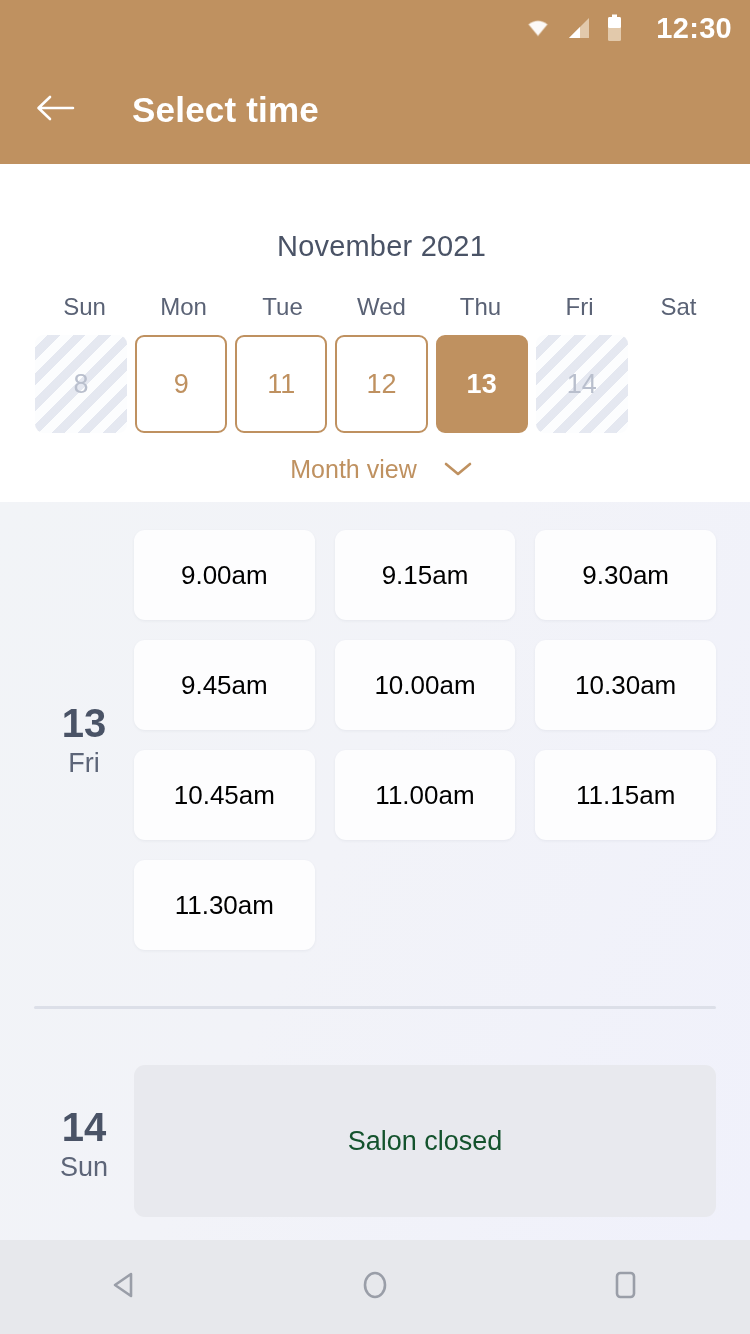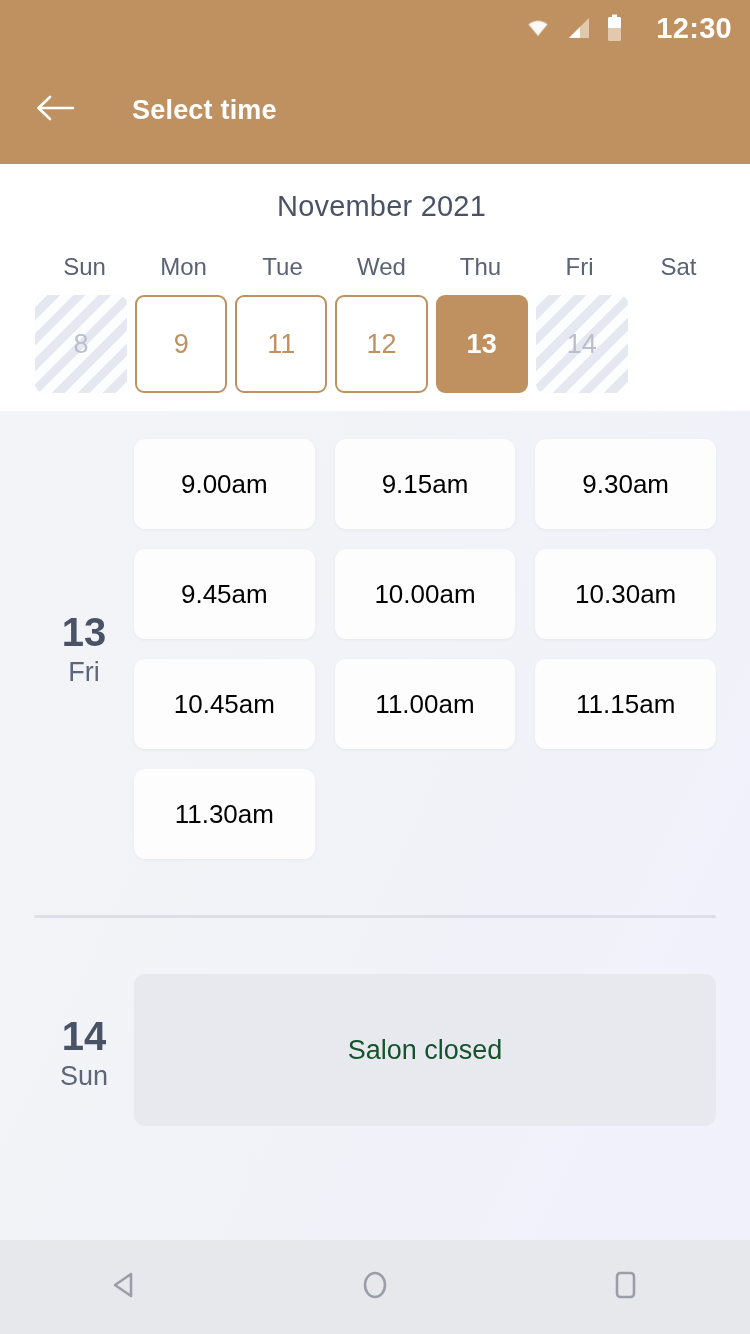--- a/index.html
+++ b/index.html
@@ -28,26 +28,26 @@
   
   .appbar{
     height:108px; background:#bf9160; flex:0 0 auto;
     display:flex; align-items:center; padding-left:30px; gap:52px;
   }
   .back-btn{
     width:50px; height:50px; display:flex; align-items:center;
     justify-content:center; cursor:pointer;
   }
   .appbar-title{
-    color:#ffffff; font-size:27px; font-weight:bold; letter-spacing:0.2px;
+    color:#ffffff; font-size:35px; font-weight:bold; letter-spacing:0.2px;
   }
 
   
   .calendar{
-    background:#ffffff; flex:0 0 auto; padding:26px 0 18px 13px;
+    background:#ffffff; flex:0 0 auto; padding:26px 0 18px 13px;margin-top:40px;
   }
   .cal-month{
     text-align:center; color:#4a5366; font-size:29px;
     letter-spacing:0.2px; margin-bottom:30px;
   }
   .cal-weekdays{
     display:grid; grid-template-columns:repeat(7,1fr);
     padding:0 22px; margin-bottom:14px;
   }
   .cal-weekdays div{
@@ -187,20 +187,28 @@
 
     <div class="cal-days">
       <div class="day off">8</div>
       <div class="day avail">9</div>
       <div class="day avail">11</div>
       <div class="day avail">12</div>
       <div class="day sel">13</div>
       <div class="day off">14</div>
     </div>
 
+    <div class="monthview">
+      <span>Month view</span>
+      <span>
+        <svg width="30" height="18" viewBox="0 0 30 18">
+          <path d="M3 4 L15 14 L27 4" fill="none" stroke="#bf9160" stroke-width="2.6" stroke-linecap="round" stroke-linejoin="round"></path>
+        </svg>
+      </span>
+    </div>
   </div>
 
   <div class="body">
 
     <div class="dayblock">
       <div class="daylabel mid">
         <div class="dnum">13</div>
         <div class="dwd">Fri</div>
       </div>
       <div class="slots">

